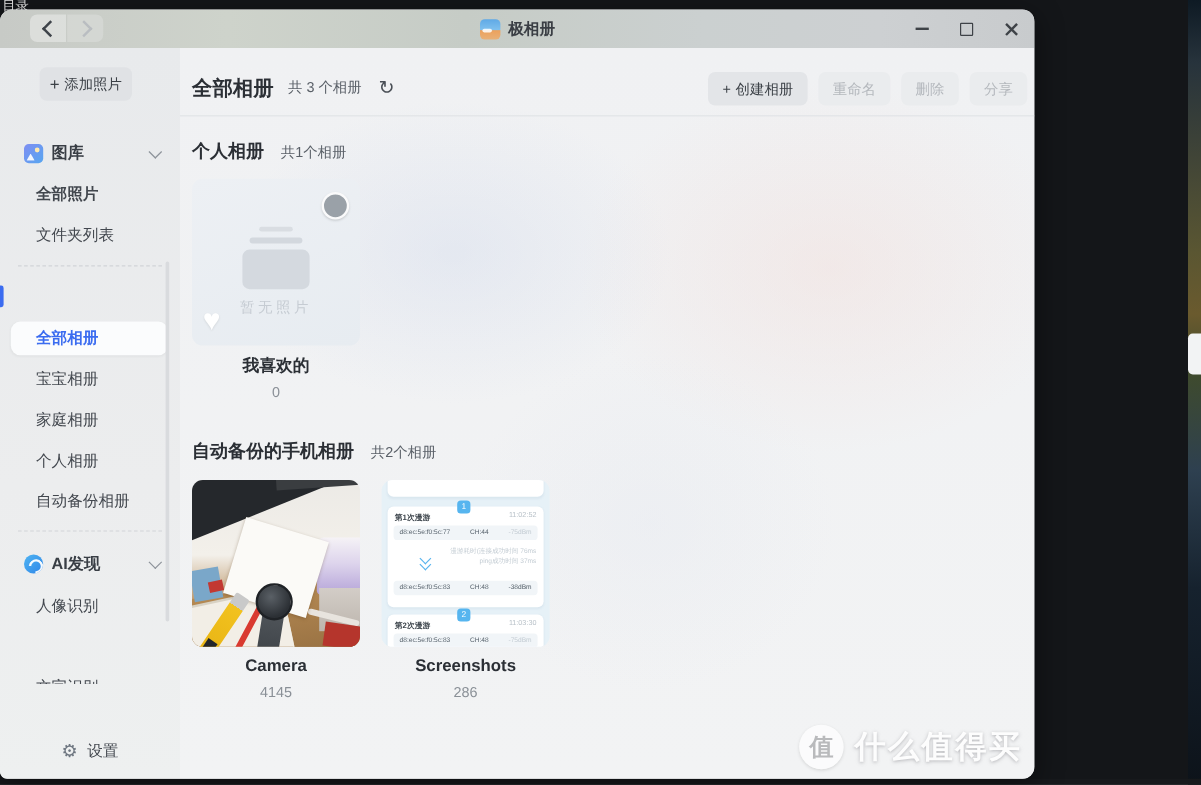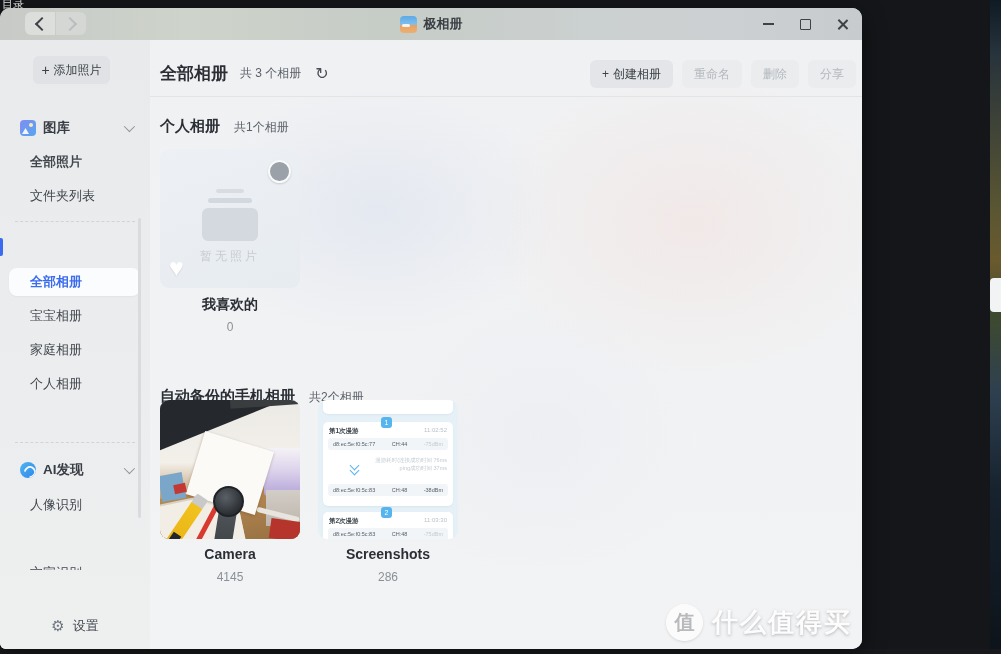--- a/index.html
+++ b/index.html
@@ -210,20 +210,23 @@
         </div>
         <div class="side-row" style="top:264px;">
           <span class="sub-label">宝宝相册</span>
         </div>
         <div class="side-row" style="top:298px;">
           <span class="sub-label">家庭相册</span>
         </div>
         <div class="side-row" style="top:332px;">
           <span class="sub-label">个人相册</span>
         </div>
+        <div class="side-row" style="top:366px;">
+          <span class="sub-label">自动备份相册</span>
+        </div>
 
         <div class="dashed" style="top:402px;"></div>
 
         <div class="side-row" style="top:418px;">
           <span class="grp-icon icon-ai"></span>
           <span class="grp-label">AI发现</span>
           <span class="grp-chev"></span>
         </div>
         <div class="side-row" style="top:453px;">
           <span class="sub-label">人像识别</span>
@@ -279,21 +282,21 @@
         <div class="fav-circle"></div>
         <div class="stack-l1"></div>
         <div class="stack-l2"></div>
         <div class="stack-box"></div>
         <div class="empty-text">暂无照片</div>
         <div class="heart">♥</div>
       </div>
       <div class="album-name" style="left:10px;top:256px;">我喜欢的</div>
       <div class="album-count" style="left:10px;top:280px;">0</div>
 
-      <div class="sec-title-row" style="top:327px;margin-top:20px;">
+      <div class="sec-title-row" style="top:327px;">
         <span class="sec-title">自动备份的手机相册</span>
         <span class="sec-count">共2个相册</span>
       </div>
 
       <div class="album-card cam" style="left:10px;top:360px;">
         <div class="cam-desk"></div>
         <div class="cam-dark"></div>
         <div class="cam-dark2"></div>
         <div class="cam-notebook"></div>
         <div class="cam-purple"></div>

